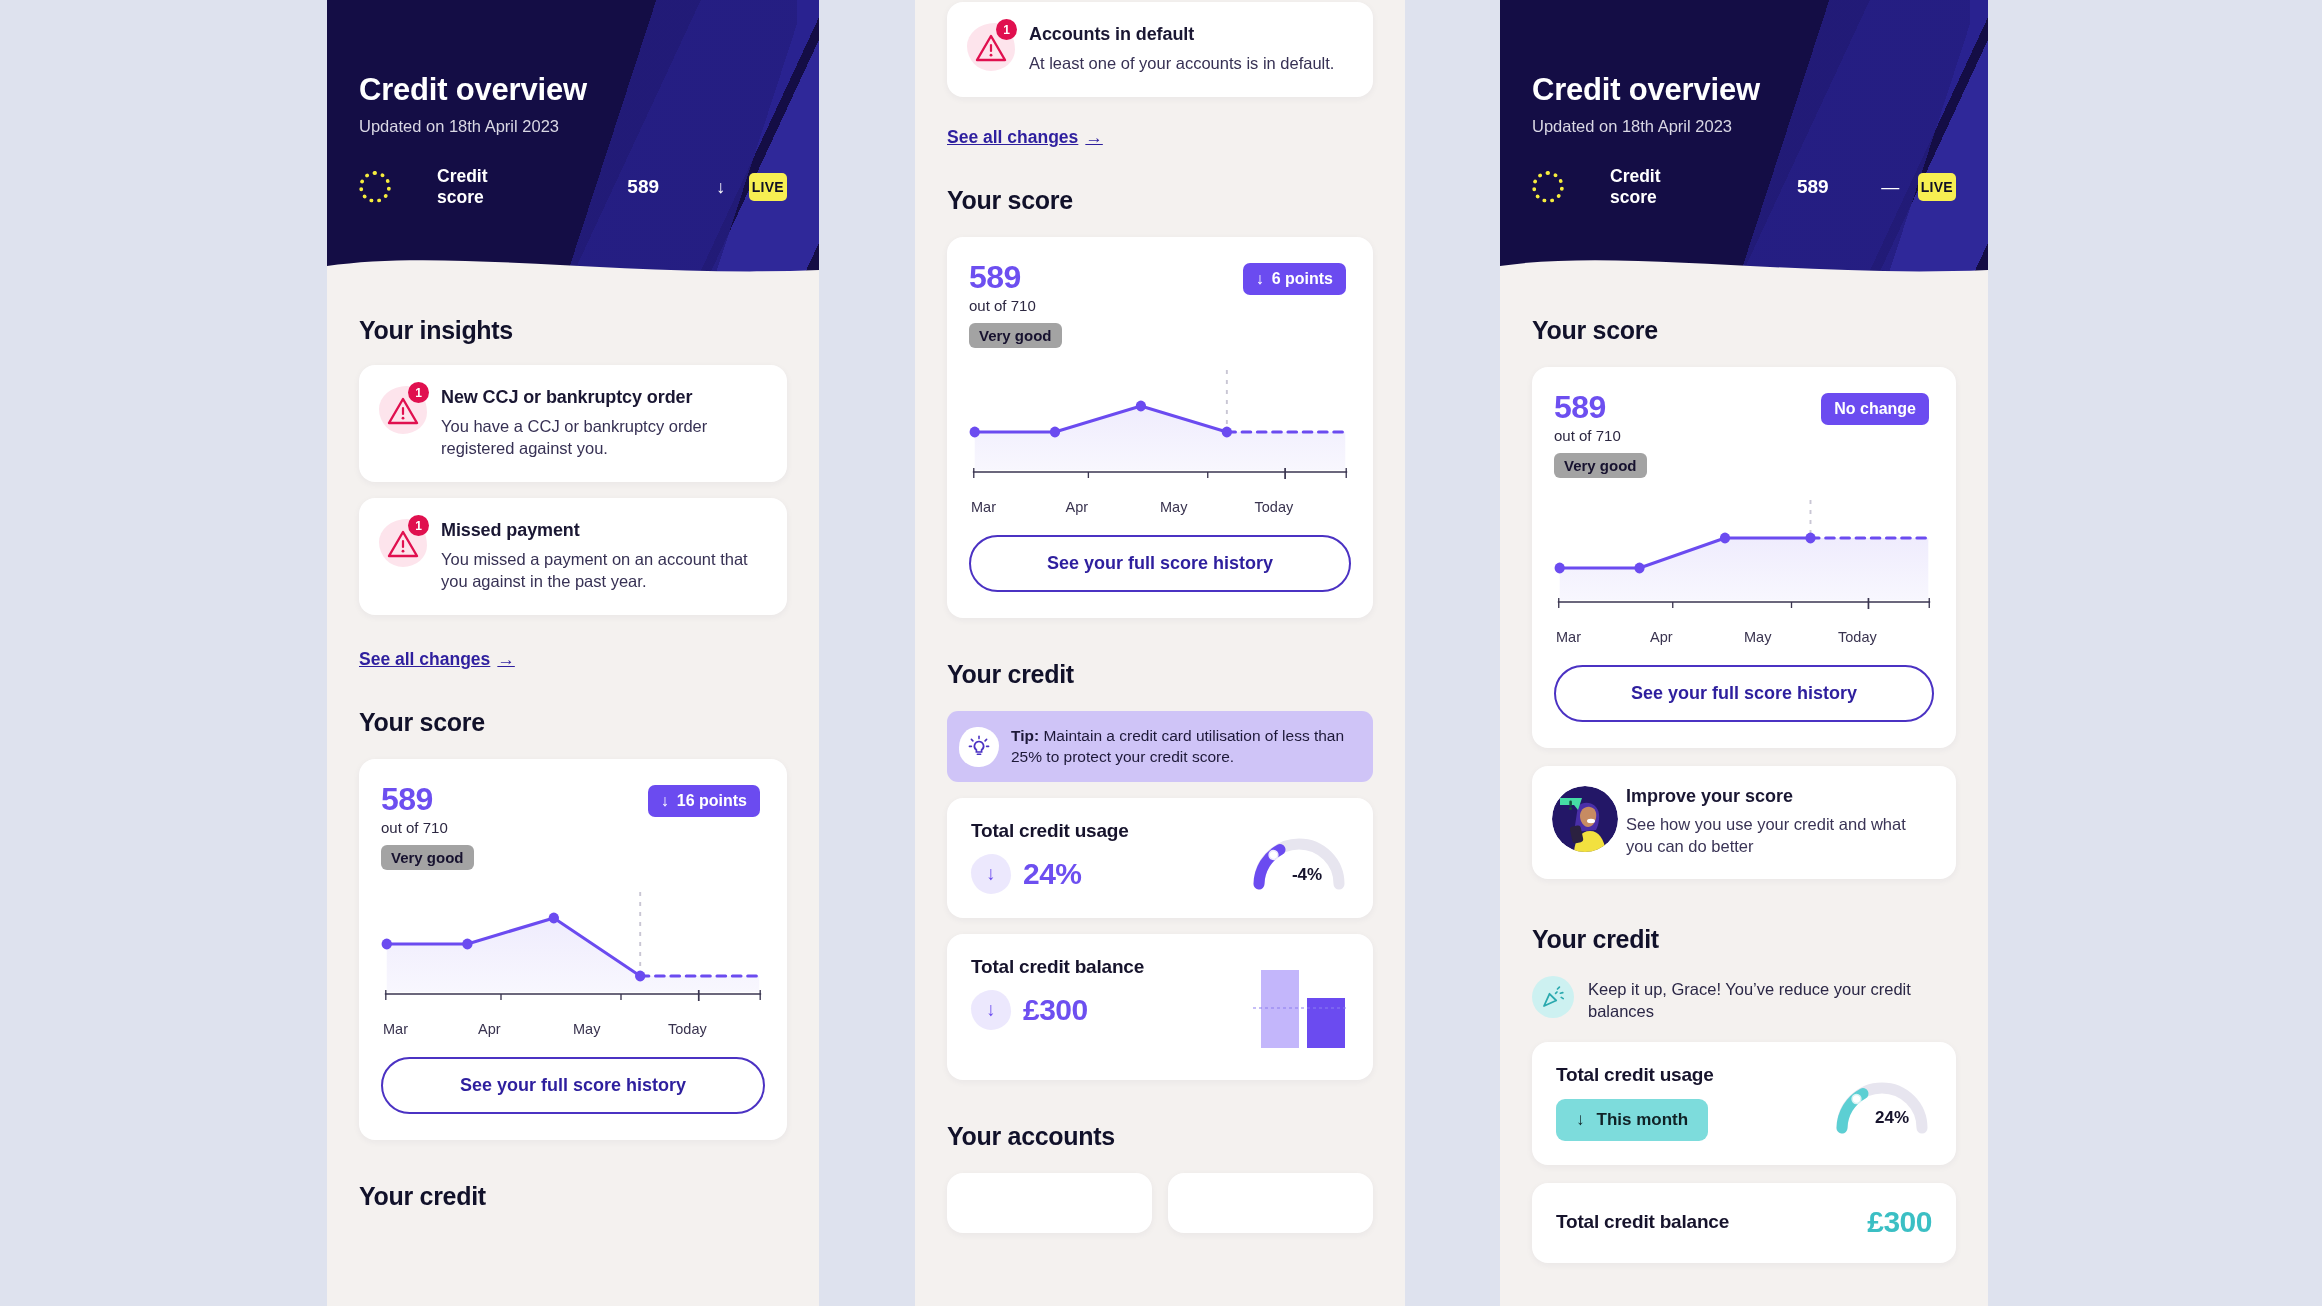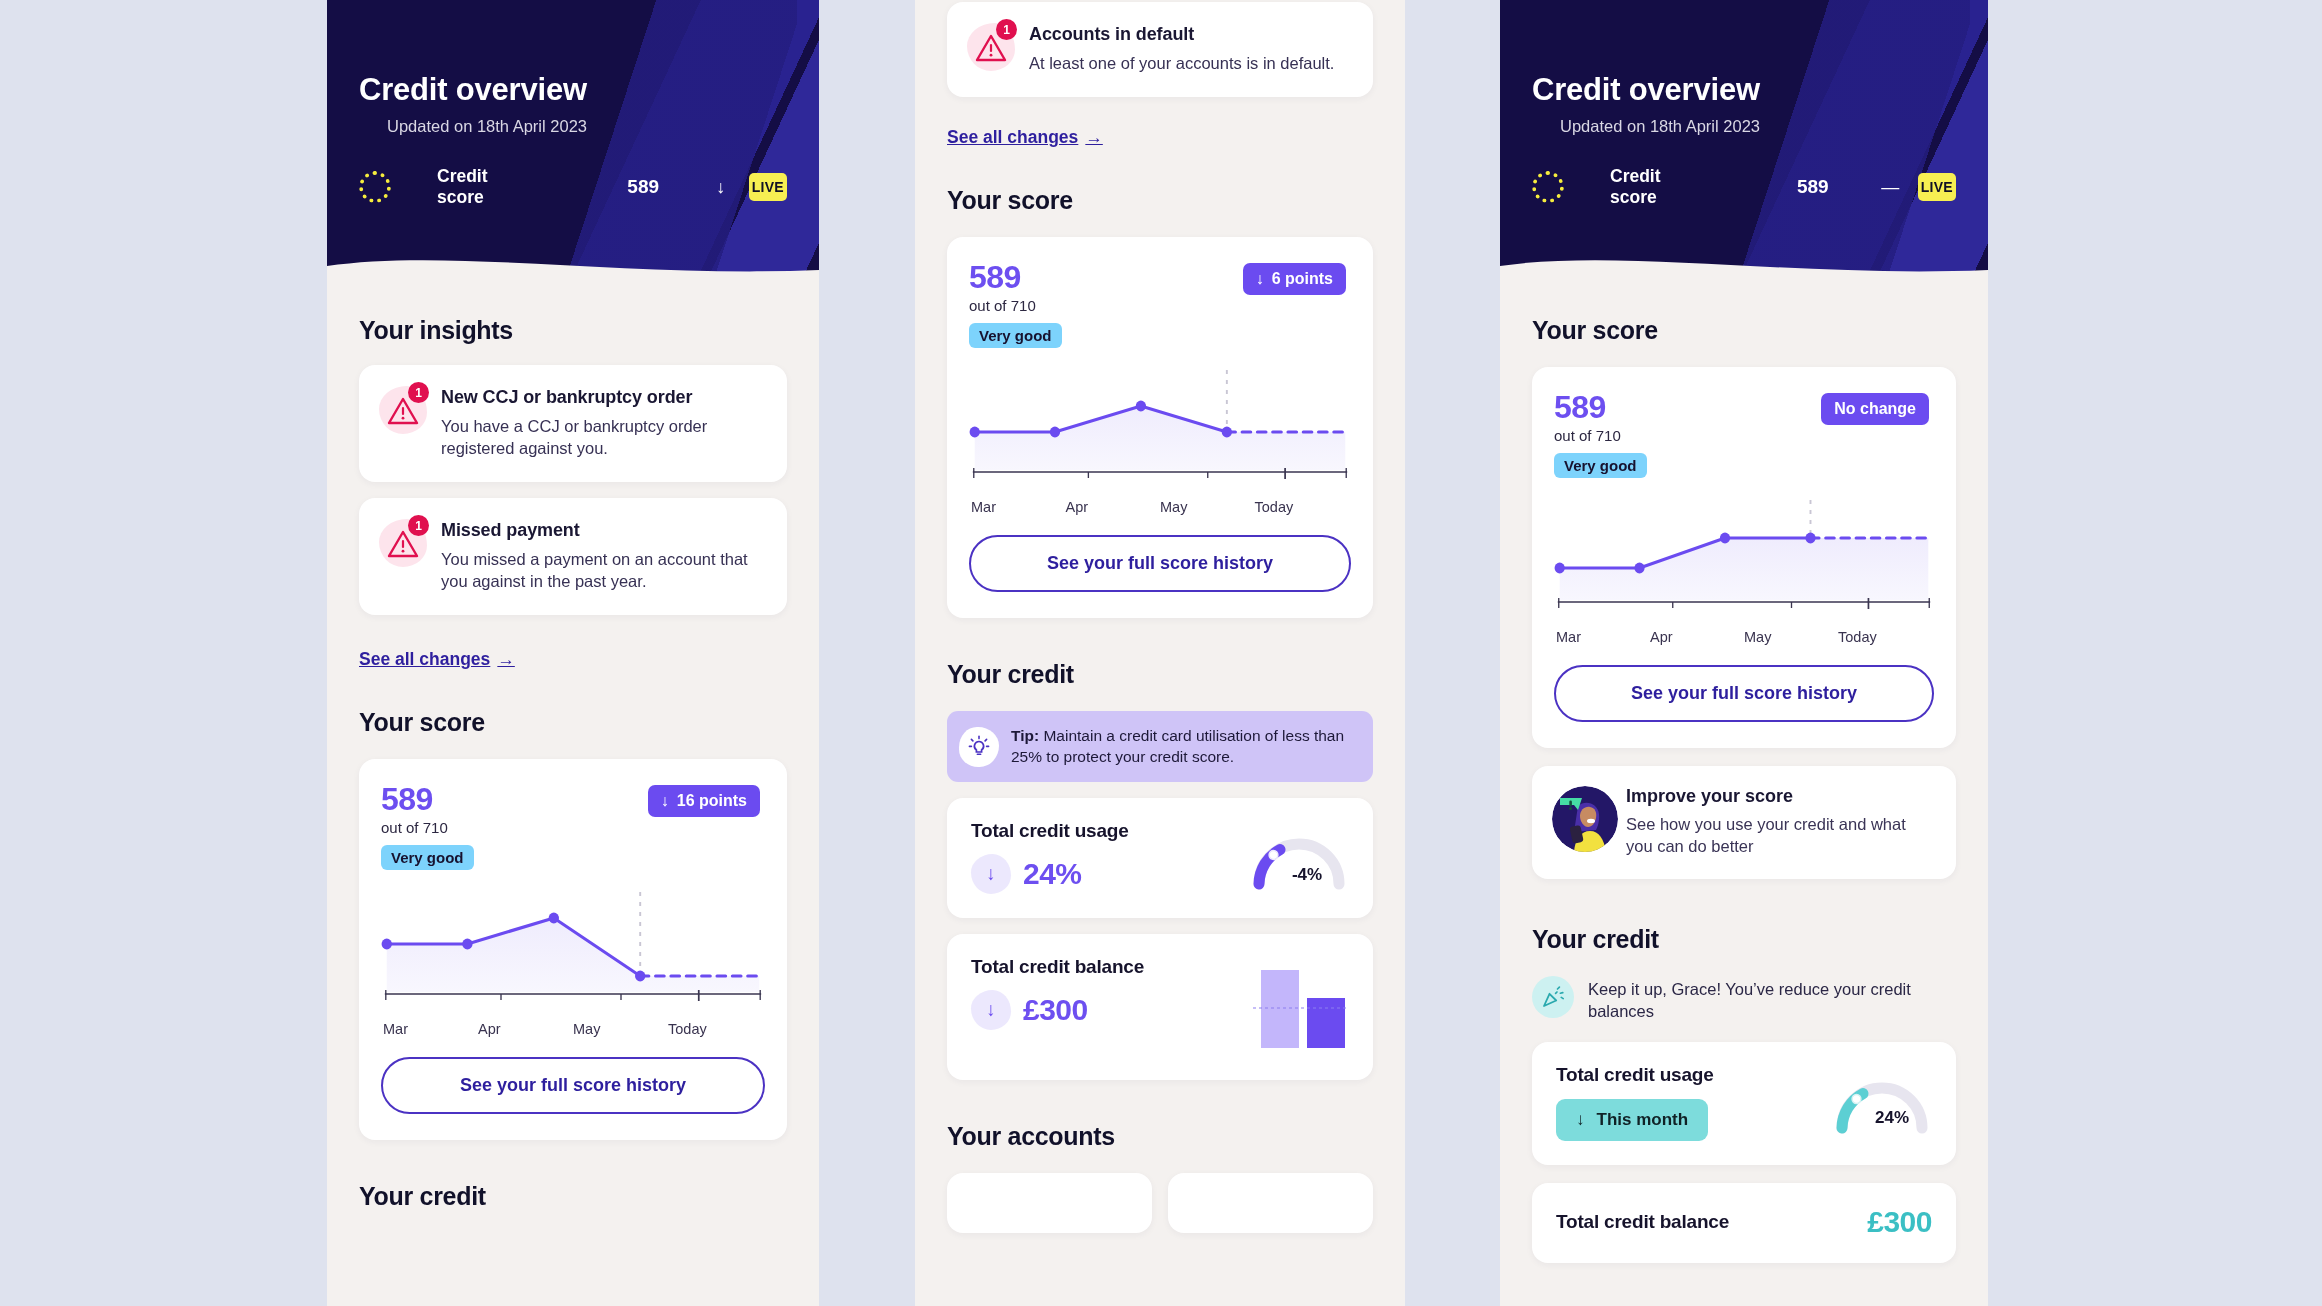--- a/index.html
+++ b/index.html
@@ -47,21 +47,21 @@
     position: absolute; top: -30px; left: 150px;
     width: 320px; height: 400px;
     background: linear-gradient(108deg, transparent 0 42%, #241d80 42% 75%, transparent 75%);
     opacity: .85;
   }
   .hero-inner { position: relative; z-index: 2; padding-top: 72px; }
   .hero-title {
     color: #ffffff; font-size: 31px; font-weight: 700; letter-spacing: -.2px;
   }
   .hero-sub {
-    color: #d9d7e4; font-size: 16.5px; margin-top: 9px; font-weight: 400; margin-left: 28px;
+    color: #d9d7e4; font-size: 16.5px; margin-top: 9px; font-weight: 400;
   }
   .hero-score-row {
     display: flex; align-items: center; gap: 18px; margin-top: 30px;
   }
   .dotted-ring {
     width: 32px; height: 32px; border-radius: 50%;
     border: 4px dotted #f5ec3d;
     flex: 0 0 auto;
   }
   .hero-label { color: #fff; font-size: 17.5px; font-weight: 700; margin-left: 28px; }
@@ -113,21 +113,21 @@
     display: inline-flex; align-items: center; gap: 7px;
     color: #2e1f9e; font-size: 17.5px; font-weight: 700;
   }
 
   
   .score-card { padding: 22px 22px 26px; position: relative; }
   .score-num { color: #6d4ff0; font-size: 32px; font-weight: 700; letter-spacing: -.5px; }
   .score-outof { font-size: 15px; color: #2c2741; margin-top: 1px; }
   .score-chip {
     display: inline-block; margin-top: 9px;
-    background: #7dd3fc; color: #17122f;
+    background: #a3a3a3; color: #17122f;
     font-size: 15px; font-weight: 700;
     padding: 4px 10px; border-radius: 6px;
   }
   .delta-pill {
     position: absolute; right: 27px; top: 26px;
     background: #6b4bf0; color: #fff;
     font-size: 16px; font-weight: 700;
     padding: 7px 13px; border-radius: 7px;
     display: flex; align-items: center; gap: 8px;
   }

